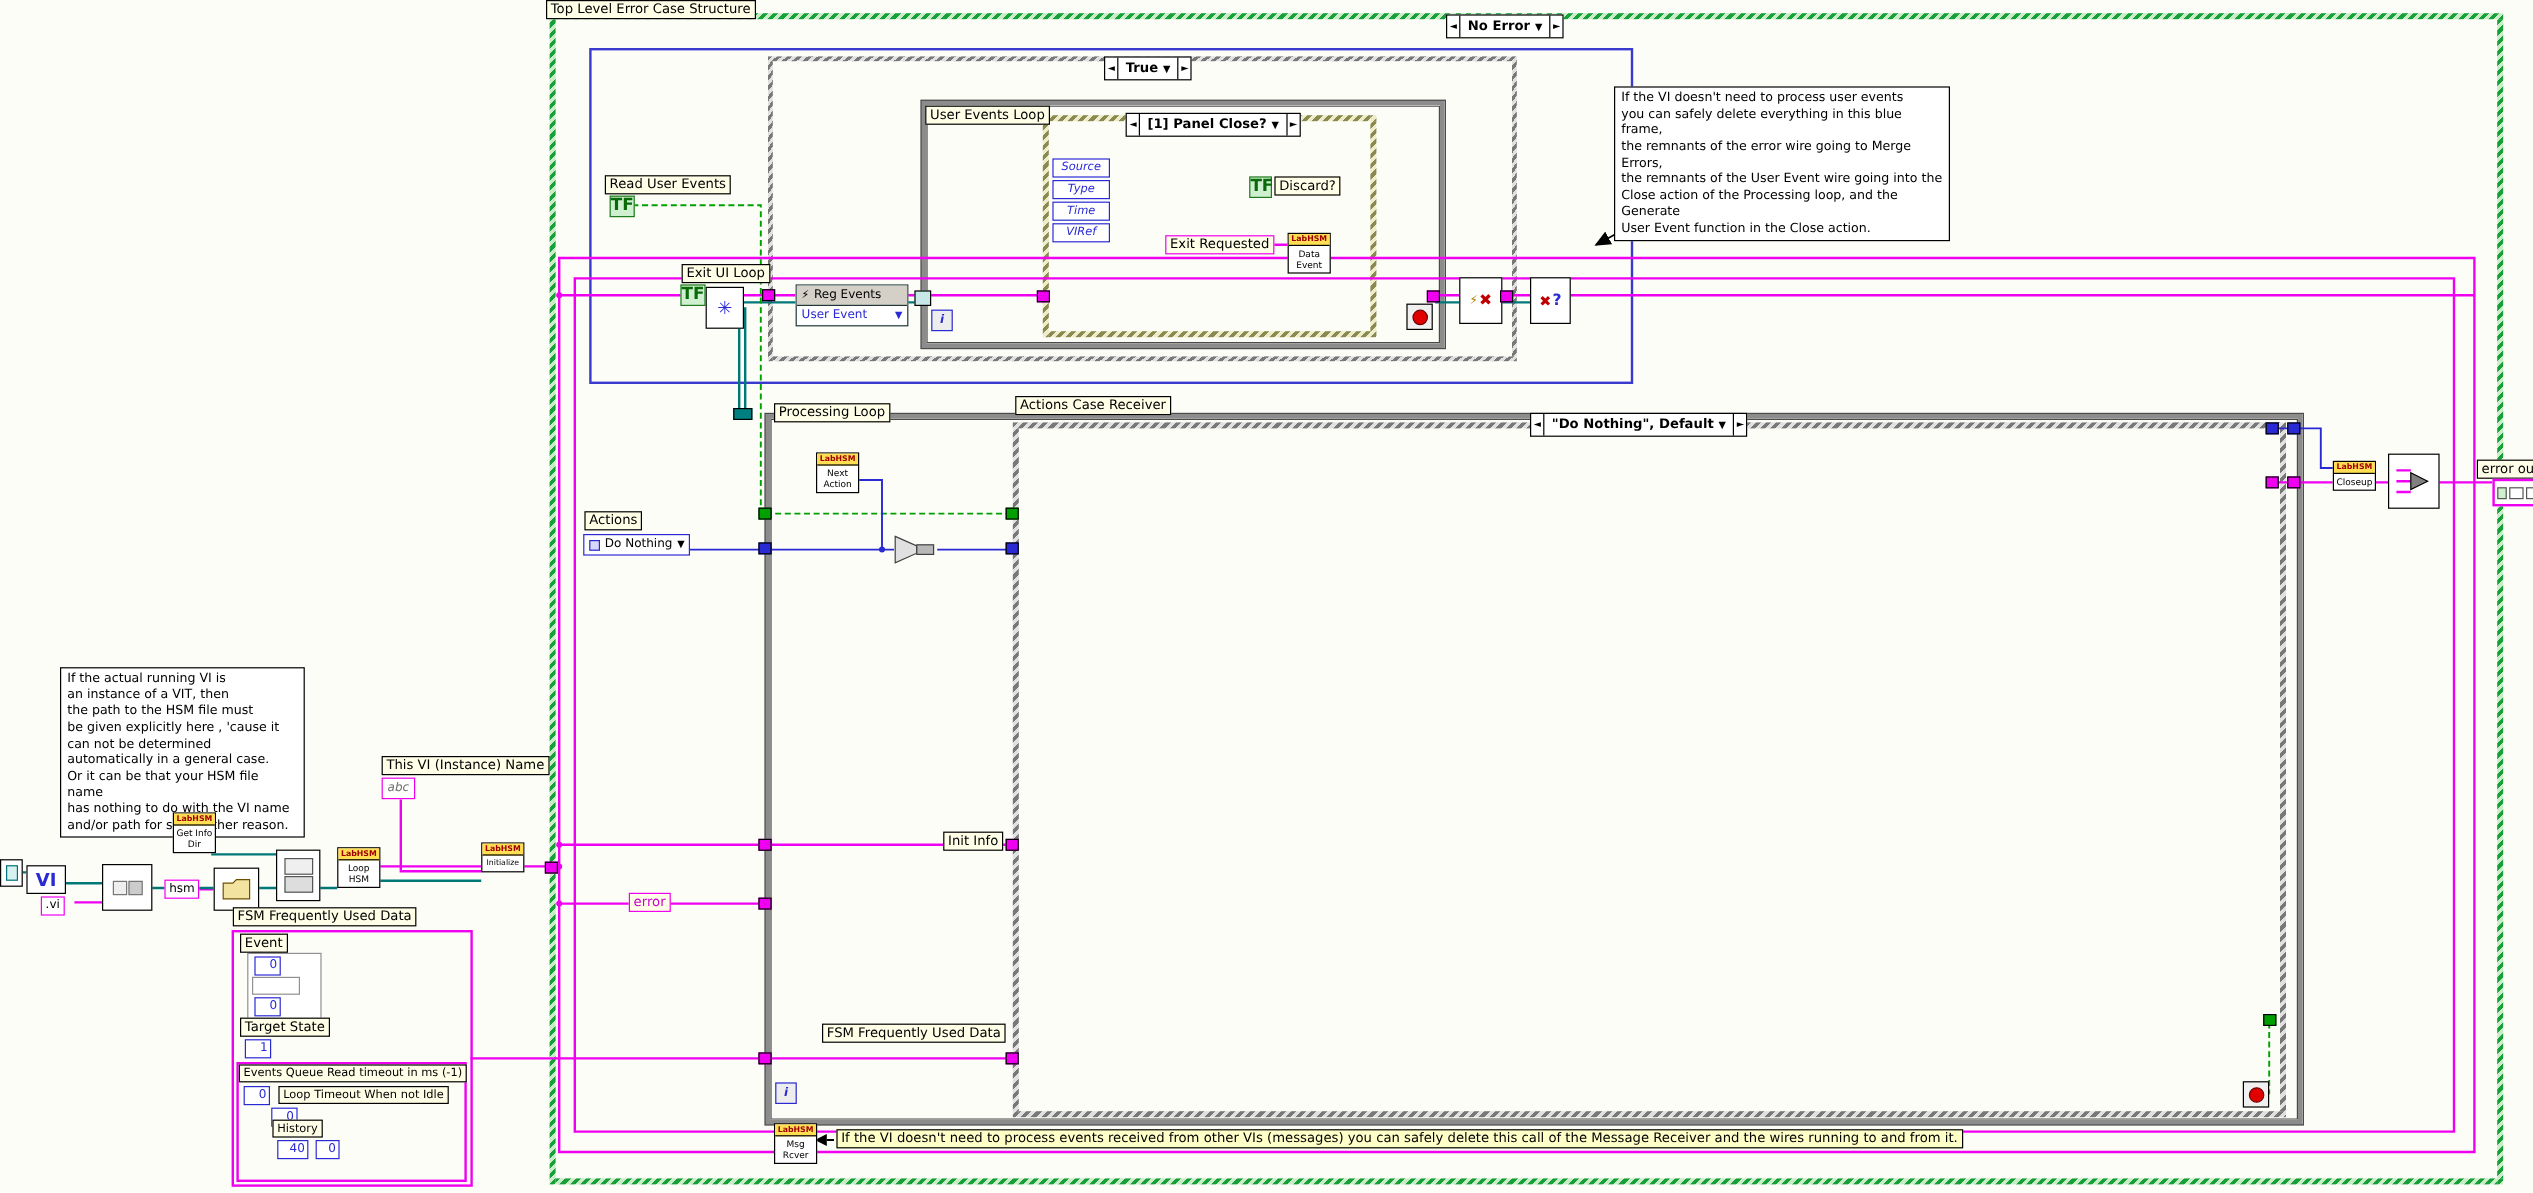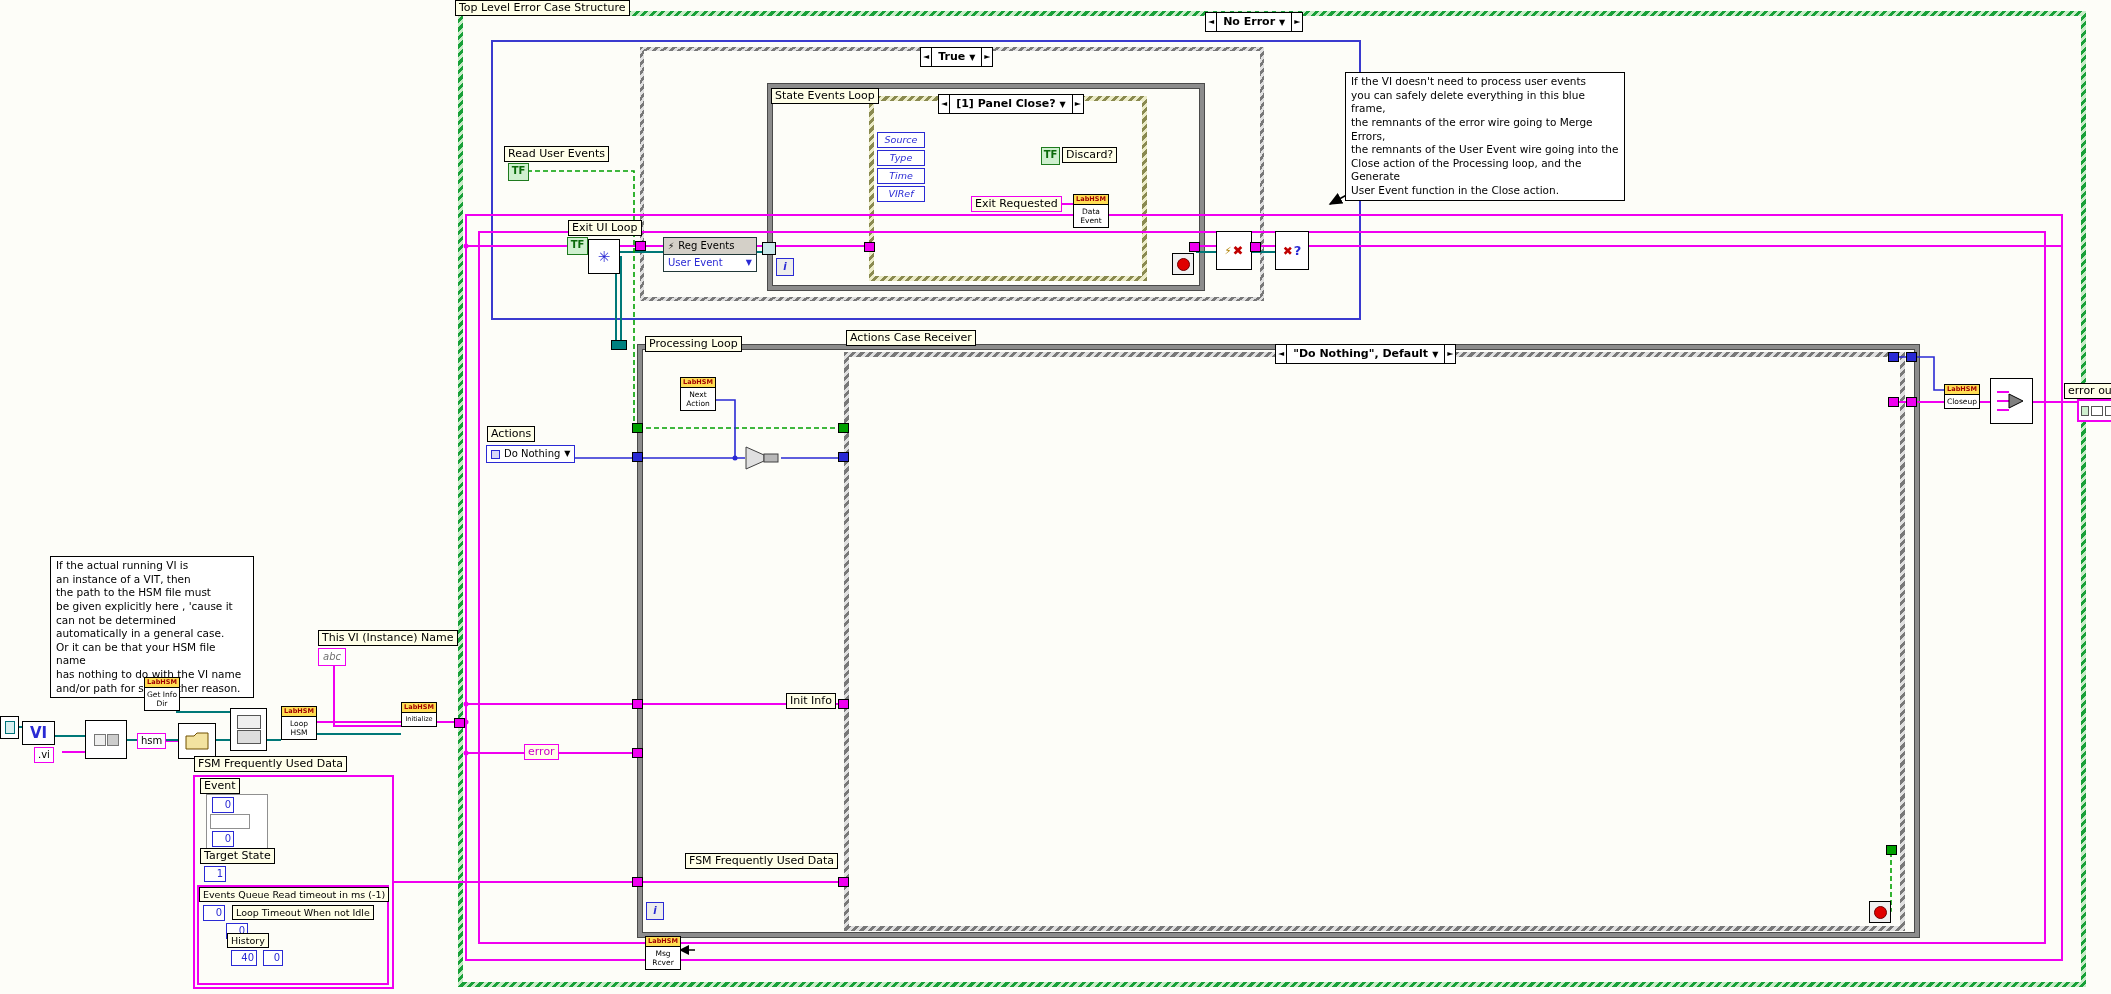--- a/index.html
+++ b/index.html
@@ -20,21 +20,21 @@
   .comment{position:absolute;z-index:6;background:#fff;border:1px solid #000;font-size:10.5px;line-height:1.3;padding:2px 5px;white-space:pre-line;}
   .sel{position:absolute;z-index:8;display:flex;align-items:stretch;background:#fff;border:1px solid #000;font-size:11px;line-height:17px;white-space:nowrap;}
   .sel .arrL{border-right:1px solid #000;padding:0 2px;font-size:8px;}
   .sel .arrR{border-left:1px solid #000;padding:0 2px;font-size:8px;}
   .sel .val{font-weight:bold;padding:0 6px;}
   .sel .dn{font-size:8px;margin-left:4px;}
   .hsm{position:absolute;z-index:6;width:34px;border:1px solid #000;background:#fff;text-align:center;}
   .hsm .h{background:#FFDE54;color:#A00000;font-weight:bold;font-size:6.5px;line-height:9px;border-bottom:1px solid #000;}
   .hsm .b{font-size:7.5px;line-height:9px;padding:2px 0;}
   .icon{position:absolute;z-index:6;border:1px solid #000;background:#fff;display:flex;align-items:center;justify-content:center;gap:1px;}
-  .tf{position:absolute;z-index:6;width:19px;height:16px;background:#CFF0CF;border:1px solid #1E7A1E;color:#0A6A0A;font-weight:bold;font-size:10px;line-height:14px;text-align:center;}
+  .tf{position:absolute;z-index:6;width:19px;height:16px;background:#CFF0CF;border:1px solid #1E7A1E;color:#0A6A0A;font-weight:bold;font-size:14px;line-height:14px;text-align:center;}
   .num{position:absolute;z-index:6;background:#fff;border:1px solid #2A2AD4;color:#2A2AD4;font-size:10px;line-height:14px;text-align:right;padding:0 2px;min-width:12px;}
   .term{position:absolute;z-index:6;width:16px;height:16px;background:#EDEDED;border:1px solid #2A2AD4;color:#2A2AD4;font-size:10px;font-style:italic;font-weight:bold;text-align:center;line-height:15px;}
   .stop{position:absolute;z-index:6;width:20px;height:20px;background:#F0F0F0;border:1px solid #000;display:flex;align-items:center;justify-content:center;}
   .stop .dot{width:11px;height:11px;border-radius:50%;background:#E00000;border:1px solid #700000;}
   .tunnel{position:absolute;z-index:7;width:9px;height:8px;border:1px solid #000;}
   .evt-col{position:absolute;z-index:6;font-style:italic;}
   .evt-field{width:46px;height:14px;border:1px solid #2A2AD4;background:#fff;color:#2A2AD4;font-size:9.5px;line-height:13px;text-align:center;margin-bottom:2px;}
   .reg{position:absolute;z-index:6;border:1px solid #203838;background:#fff;width:92px;}
   .reg .r1{display:flex;background:#D4D0C8;border-bottom:1px solid #203838;font-size:10px;line-height:16px;padding:0 4px;gap:4px;}
   .reg .r2{display:flex;font-size:10px;line-height:16px;padding:0 4px;color:#2A2AD4;justify-content:space-between;}
@@ -132,21 +132,21 @@
     <span class="arrL">◄</span>
     <span class="val"><span>[1] Panel Close?</span><span class="dn">▼</span></span>
     <span class="arrR">►</span>
   </div>
   <div class="sel" style="left:1275px;top:344px">
     <span class="arrL">◄</span>
     <span class="val"><span>"Do Nothing", Default</span><span class="dn">▼</span></span>
     <span class="arrR">►</span>
   </div>
 
-  <div class="lbl" style="left:771px;top:88px">State Events Loop</div>
+  <div class="lbl" style="left:771px;top:88px">User Events Loop</div>
   <div class="lbl" style="left:504px;top:146px">Read User Events</div>
   <div class="tf" style="left:508px;top:163px">TF</div>
   <div class="lbl" style="left:568px;top:220px">Exit UI Loop</div>
   <div class="tf" style="left:567px;top:237px">TF</div>
   <div class="icon" style="left:588px;top:239px;width:30px;height:33px;font-size:15px;color:#2A2AD4">
     <span>✳</span>
   </div>
   <div class="reg" style="left:663px;top:237px">
     <div class="r1">
         <span style="font-size:9px">⚡</span>
@@ -289,14 +289,15 @@
   <div class="lbl xs" style="left:232px;top:905px">Loop Timeout When not Idle</div>
   <div class="num" style="left:226px;top:923px;width:16px">0</div>
   <div class="lbl xs" style="left:227px;top:933px">History</div>
   <div class="num" style="left:231px;top:950px;width:20px">40</div>
   <div class="num" style="left:263px;top:950px;width:14px">0</div>
 
   <div class="hsm" style="left:645px;top:936px">
     <div class="h">LabHSM</div>
     <div class="b"><span>Msg</span><br><span>Rcver</span></div>
   </div>
+  <div class="lbl" style="left:697px;top:941px;background:#FFFFC8">If the VI doesn't need to process events received from other VIs (messages) you can safely delete this call of the Message Receiver and the wires running to and from it.</div>
 
 </div>
 
 </body></html>

